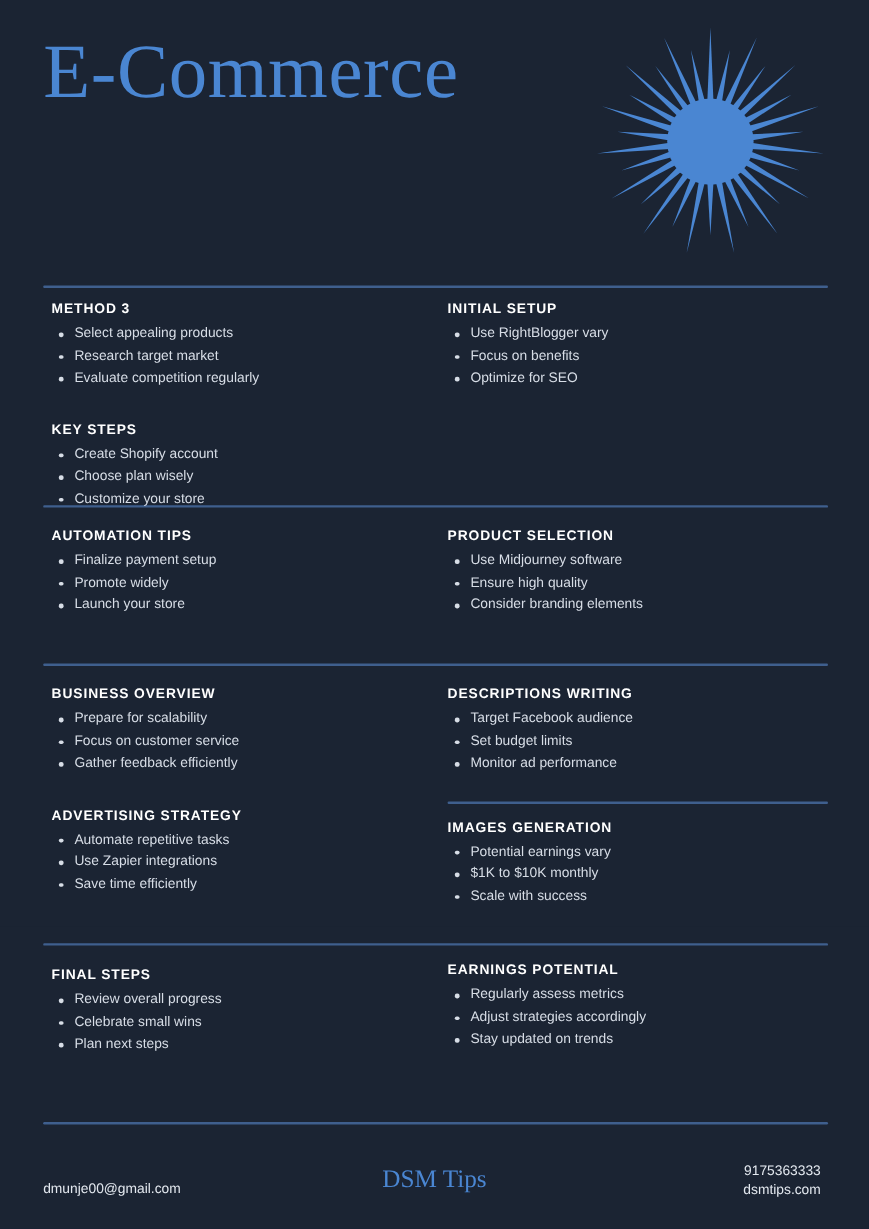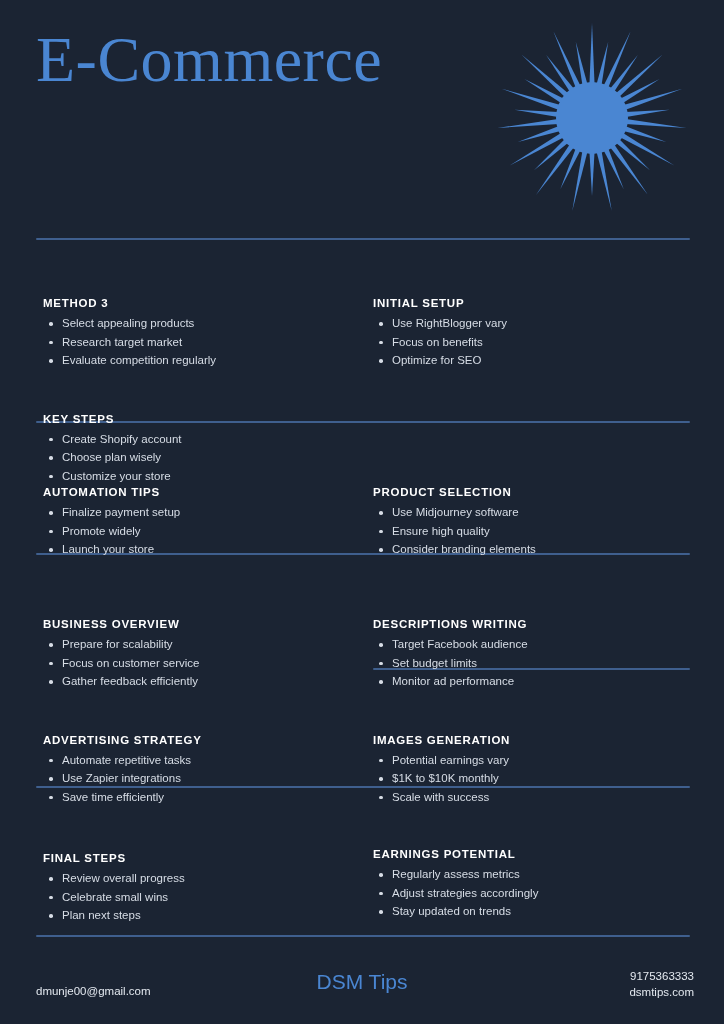--- a/index.html
+++ b/index.html
@@ -57,21 +57,20 @@
 
   .block + .block { margin-top:30px; }
 
   .block-title {
     font-size:11.5px;
     font-weight:bold;
     letter-spacing:0.75px;
     color:#ffffff;
     text-transform:uppercase;
     margin-bottom:8px;
-    margin-top:45px;
   }
   ul.items {
     list-style:none;
     padding-left:0;
   }
   ul.items li {
     position:relative;
     padding-left:19px;
     font-size:11.5px;
     line-height:13.6px;
@@ -97,27 +96,27 @@
     position:absolute;
     left:36px; top:45px;
     font-size:11.5px;
     color:#e3e8ef;
   }
   .footer-brand {
     position:absolute;
     left:0; top:970px;
     width:724px;
     text-align:center;
-    font-family:Liberation Sans, sans-serif;
+    font-family:Liberation Serif, serif;
     font-size:21px;
     color:#4a86d2;
   }
   .footer-right {
     position:absolute;
-    right:30px; top:28px;
+    right:40px; top:28px;
     text-align:right;
     font-size:11.5px;
     line-height:16px;
     color:#e3e8ef;
   }
 </style>
 </head>
 <body>
 
 <div class="poster">

